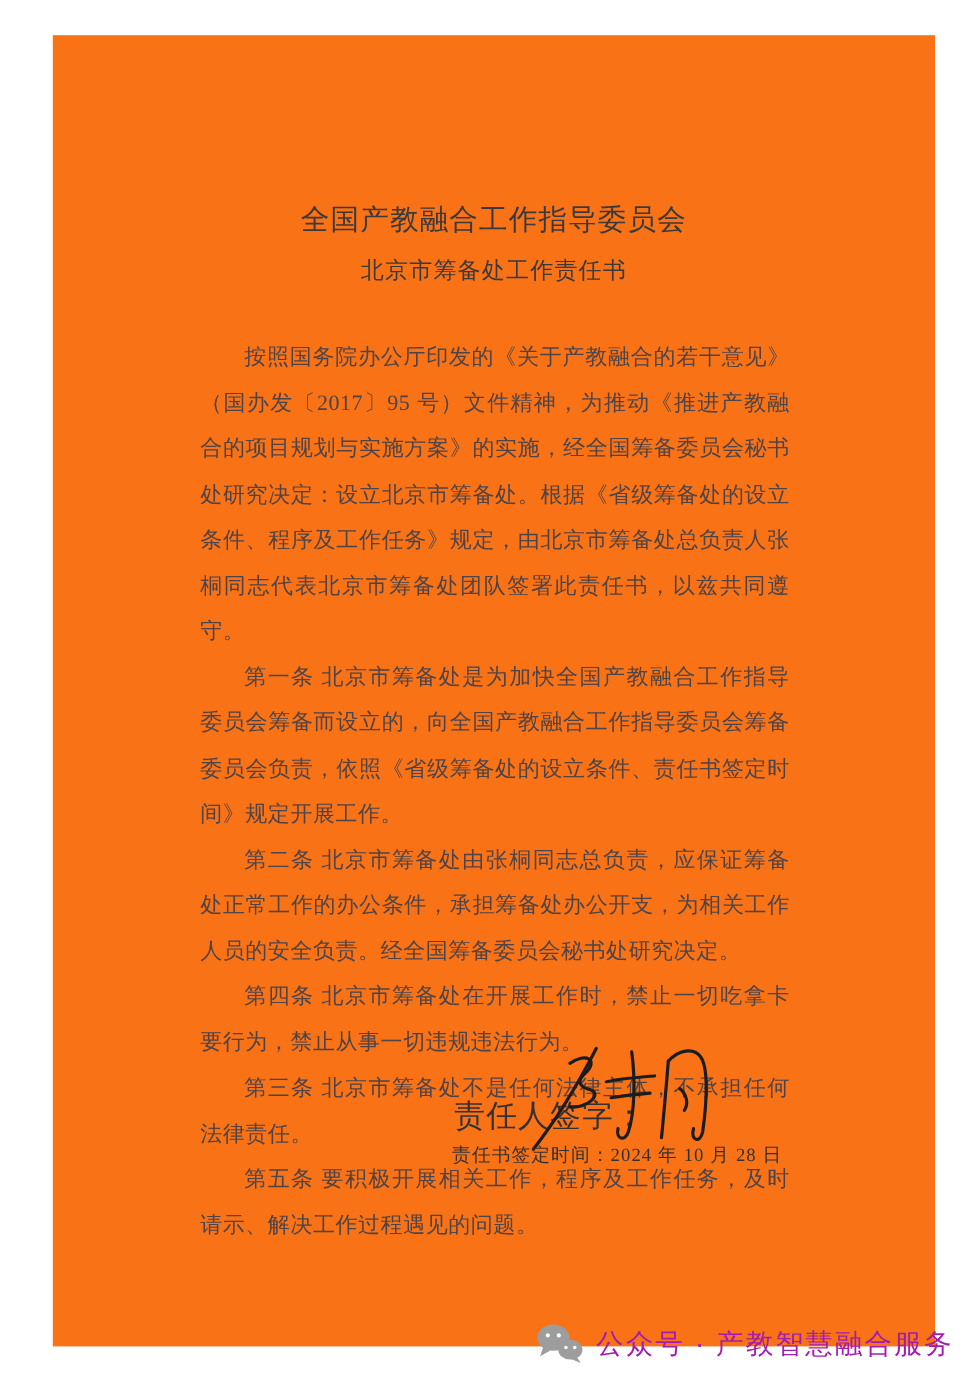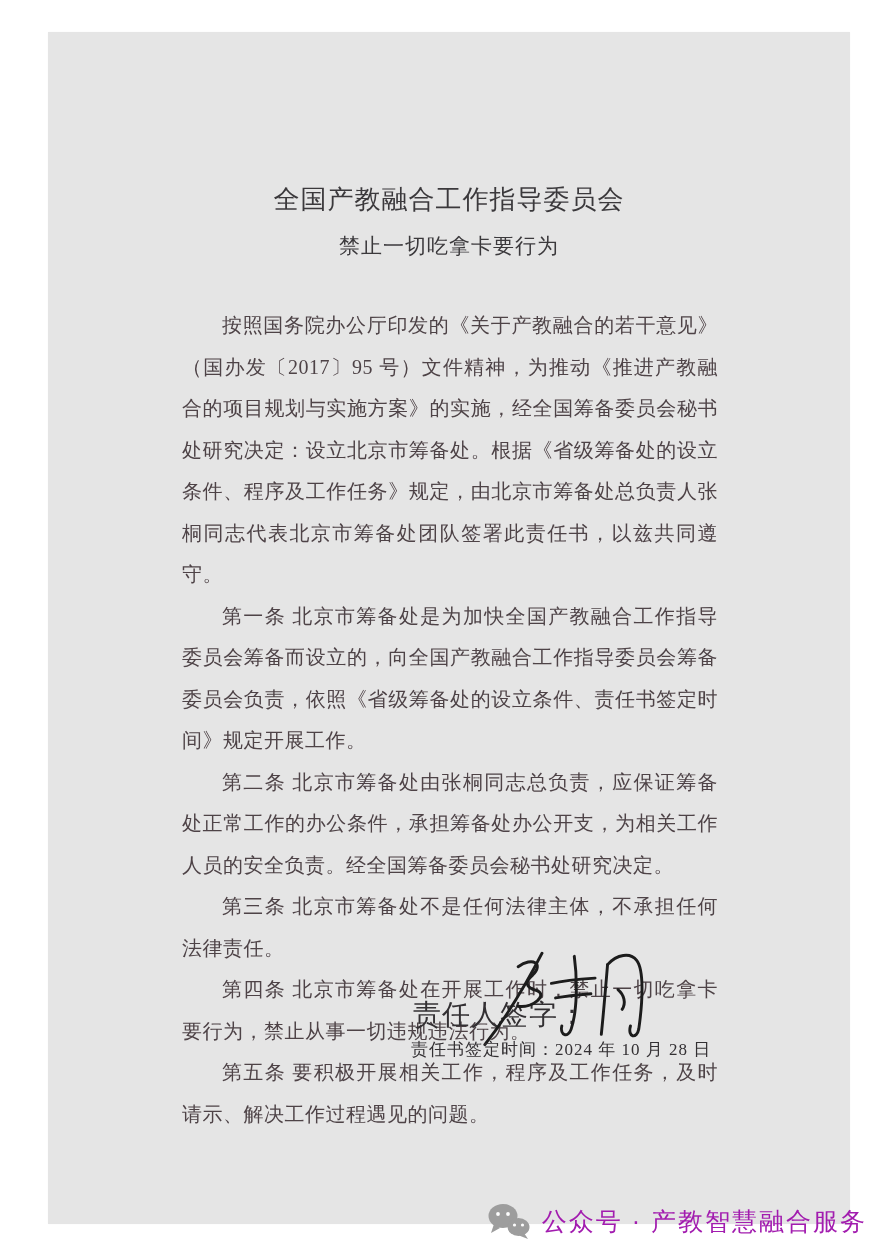--- a/index.html
+++ b/index.html
@@ -9,21 +9,21 @@
     width:889px; height:1260px;
     background:#ffffff;
     overflow:hidden;
     font-family:"Liberation Serif", serif;
   }
   
   .scan {
     position:absolute;
     left:48px; top:32px;
     width:802px; height:1192px;
-    background:#e5e5e5;
+    background:#f97316;
     box-shadow:0 0 2px rgba(0,0,0,0.03);
   }
   .doc-title {
     margin:151px 0 0 0;
     text-align:center;
     font-size:26px;
     font-weight:500;
     letter-spacing:1px;
     color:#3b393c;
     line-height:34px;
@@ -85,28 +85,28 @@
   }
   .watermark svg { display:block; }
 </style>
 </head>
 <body>
 
 <div class="sheet">
   <div class="scan">
 
     <h1 class="doc-title">全国产教融合工作指导委员会</h1>
-    <h2 class="doc-subtitle">禁止一切吃拿卡要行为</h2>
+    <h2 class="doc-subtitle">北京市筹备处工作责任书</h2>
 
     <div class="body-text">
       <p>按照国务院办公厅印发的《关于产教融合的若干意见》（国办发〔2017〕95 号）文件精神，为推动《推进产教融合的项目规划与实施方案》的实施，经全国筹备委员会秘书处研究决定：设立北京市筹备处。根据《省级筹备处的设立条件、程序及工作任务》规定，由北京市筹备处总负责人张桐同志代表北京市筹备处团队签署此责任书，以兹共同遵守。</p>
       <p>第一条 北京市筹备处是为加快全国产教融合工作指导委员会筹备而设立的，向全国产教融合工作指导委员会筹备委员会负责，依照《省级筹备处的设立条件、责任书签定时间》规定开展工作。</p>
       <p>第二条 北京市筹备处由张桐同志总负责，应保证筹备处正常工作的办公条件，承担筹备处办公开支，为相关工作人员的安全负责。经全国筹备委员会秘书处研究决定。</p>
+      <p>第四条 北京市筹备处在开展工作时，禁止一切吃拿卡要行为，禁止从事一切违规违法行为。</p>
       <p>第三条 北京市筹备处不是任何法律主体，不承担任何法律责任。</p>
-      <p>第四条 北京市筹备处在开展工作时，禁止一切吃拿卡要行为，禁止从事一切违规违法行为。</p>
       <p>第五条 要积极开展相关工作，程序及工作任务，及时请示、解决工作过程遇见的问题。</p>
     </div>
   </div>
 
   <div class="sig-label">责任人签字：</div>
 
   <svg class="sig-svg" viewBox="0 0 170 100" fill="none" stroke="#1c1c1c" stroke-width="2.8" stroke-linecap="round" stroke-linejoin="round">
 
     <path d="M38,18 C52,8 63,15 52,26 C44,33 45,38 56,41 C67,45 52,58 38,56"></path>
     <path d="M61,5 C44,38 24,70 6,93"></path>

